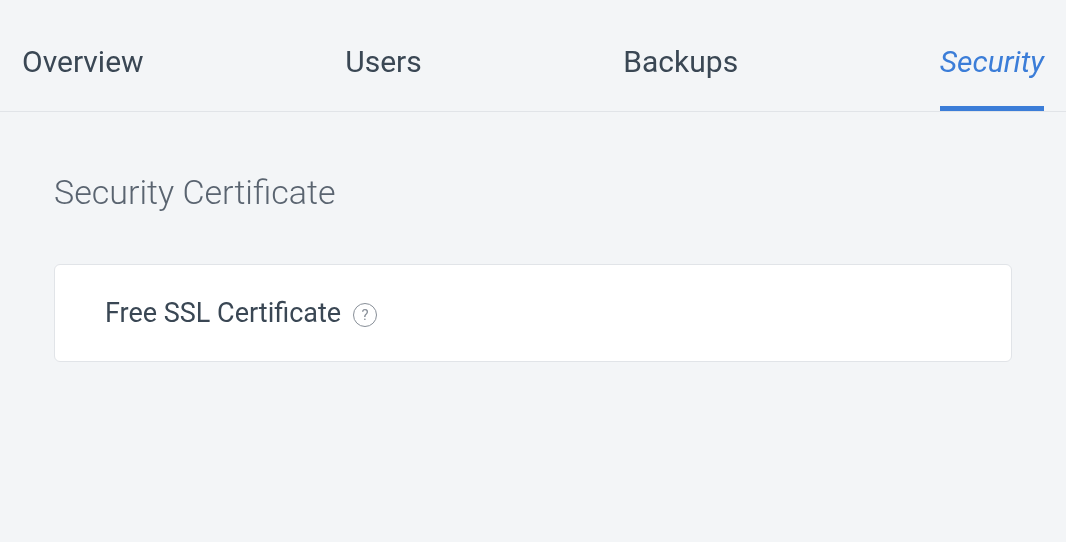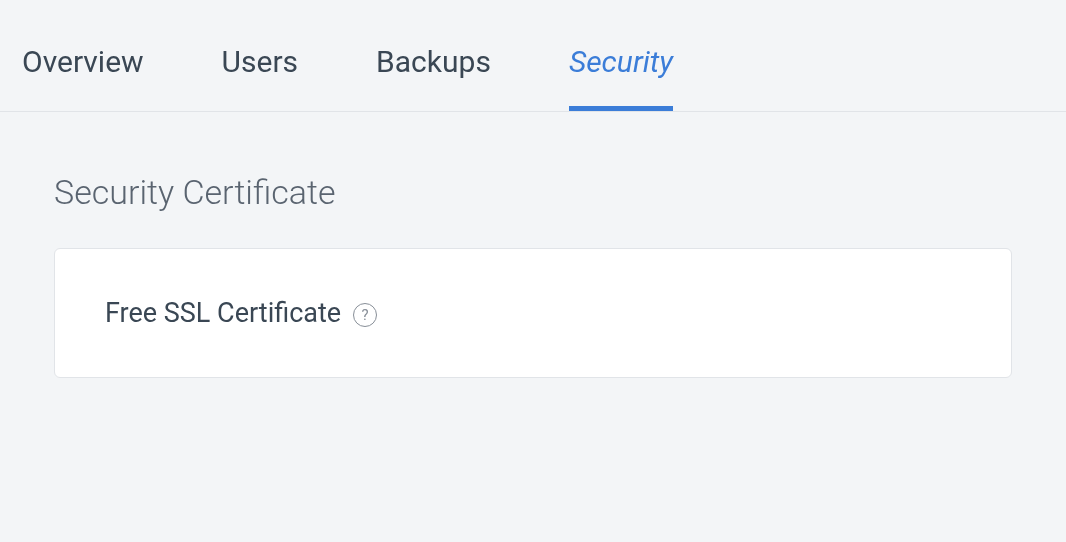--- a/index.html
+++ b/index.html
@@ -14,20 +14,21 @@
       height: 542px;
       overflow: hidden;
     }
     .tabs-container {
       display: flex;
       align-items: flex-start;
       padding: 44px 22px 0 22px;
       gap: 78px;
       border-bottom: 1px solid #e1e4e8;
       background-color: #f3f5f7;
+      justify-content: space-between;
     }
     .tab {
       font-size: 30px;
       font-weight: 400;
       color: #3a4754;
       cursor: pointer;
       padding-bottom: 32px;
       position: relative;
     }
     .tab.active {
@@ -43,27 +44,27 @@
       height: 5px;
       background-color: #3b7dd8;
     }
     .content {
       padding: 60px 54px 0 54px;
     }
     .section-title {
       font-size: 34px;
       font-weight: 300;
       color: #5a6470;
-      margin-bottom: 36px;
+      margin-bottom: 52px;
     }
     .card {
       background-color: #ffffff;
       border: 1px solid #e1e4e8;
       border-radius: 6px;
-      padding: 48px 50px;
+      padding: 32px 50px;
       display: flex;
       align-items: center;
       justify-content: space-between;
     }
     .card-left {
       display: flex;
       align-items: center;
       gap: 12px;
     }
     .card-label {

